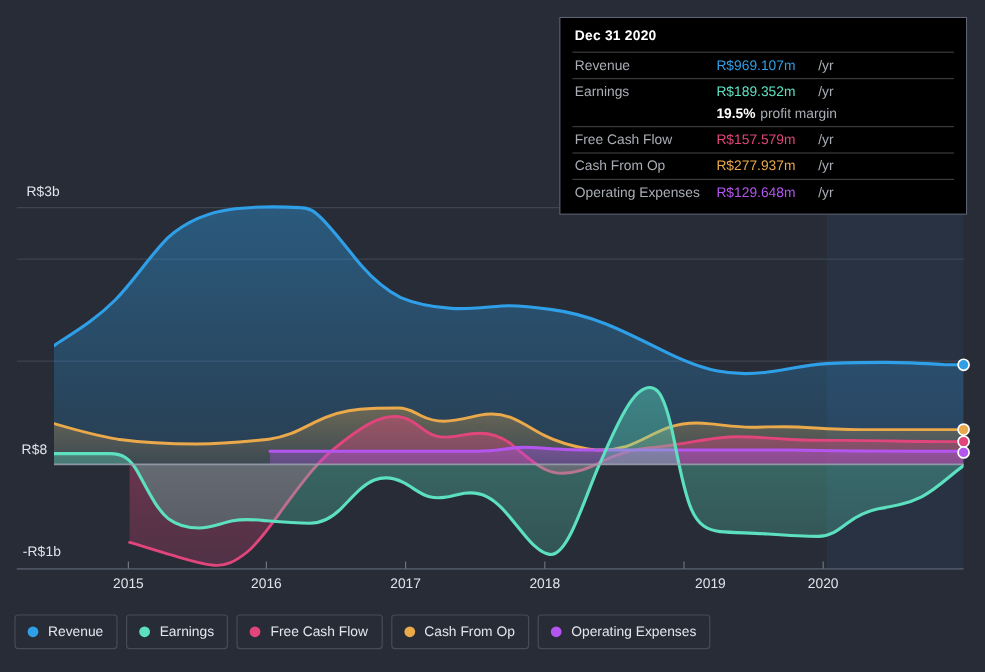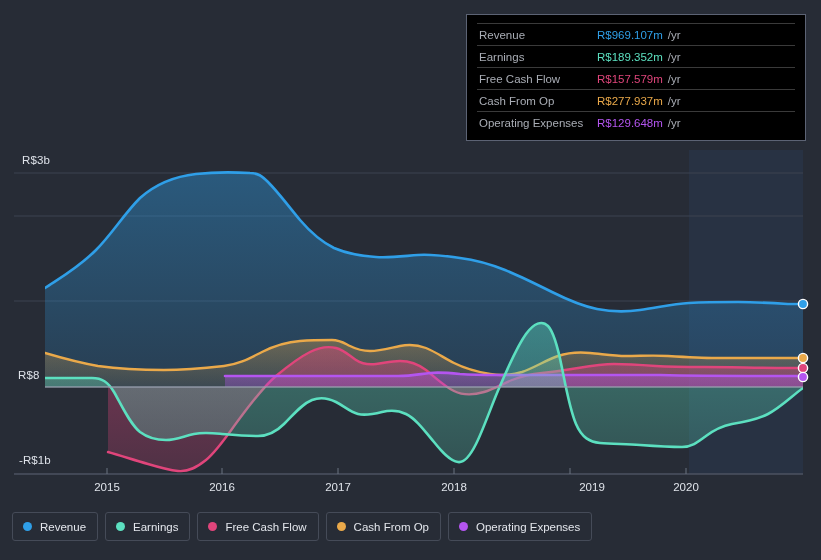--- a/index.html
+++ b/index.html
@@ -83,21 +83,21 @@
     color: #a9adb5;
     flex: 0 0 118px;
   }
   .tt-val {
     font-weight: normal;
     white-space: nowrap;
   }
   .tt-unit {
     color: #a9adb5;
     font-weight: normal;
-    margin-left: 5px;
+    margin-left: 19px;
   }
   .tt-margin-strong { color: #ffffff; font-weight: bold; }
   .tt-margin-soft   { color: #a9adb5; font-weight: normal; margin-left: 4px; }
 
   
   #legend {
     position: absolute;
     left: 12px; top: 512px;
     display: flex;
     gap: 7px;
@@ -273,33 +273,39 @@
   <div class="y-label lm1b">-R$1b</div>
 
   <div class="x-label" style="left:107px">2015</div>
   <div class="x-label" style="left:222px">2016</div>
   <div class="x-label" style="left:338px">2017</div>
   <div class="x-label" style="left:454px">2018</div>
   <div class="x-label" style="left:592px">2019</div>
   <div class="x-label" style="left:686px">2020</div>
 
   <div id="tooltip">
+    <div class="tt-title">Dec 31 2020</div>
 
     <div class="tt-row">
       <span class="tt-label">Revenue</span>
       <span class="tt-val" style="color:#2f9fe8">R$969.107m</span>
       <span class="tt-unit">/yr</span>
     </div>
 
     <div class="tt-row">
       <span class="tt-label">Earnings</span>
       <span class="tt-val" style="color:#5ce0c0">R$189.352m</span>
       <span class="tt-unit">/yr</span>
     </div>
 
+    <div class="tt-row noline">
+      <span class="tt-label"></span>
+      <span class="tt-margin-strong">19.5%</span>
+      <span class="tt-margin-soft">profit margin</span>
+    </div>
 
     <div class="tt-row">
       <span class="tt-label">Free Cash Flow</span>
       <span class="tt-val" style="color:#e0457b">R$157.579m</span>
       <span class="tt-unit">/yr</span>
     </div>
 
     <div class="tt-row">
       <span class="tt-label">Cash From Op</span>
       <span class="tt-val" style="color:#eaa94a">R$277.937m</span>

